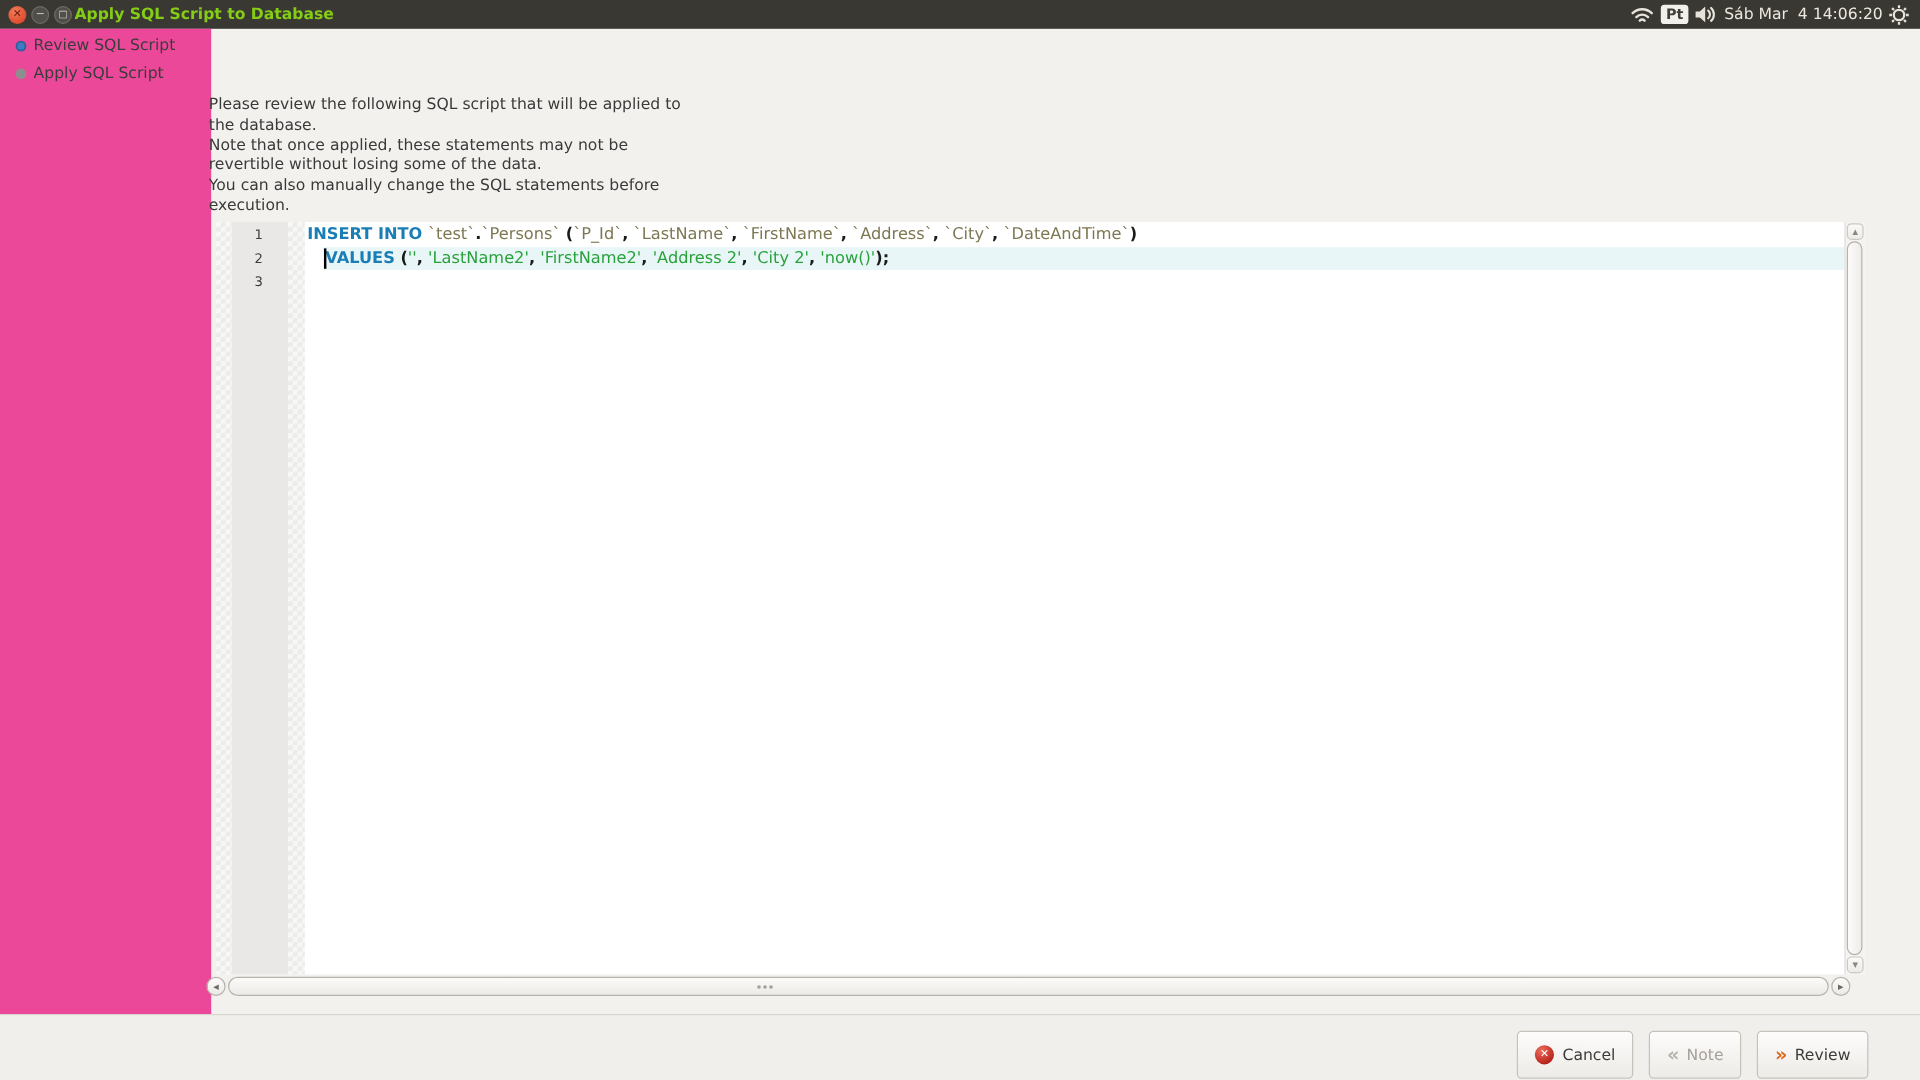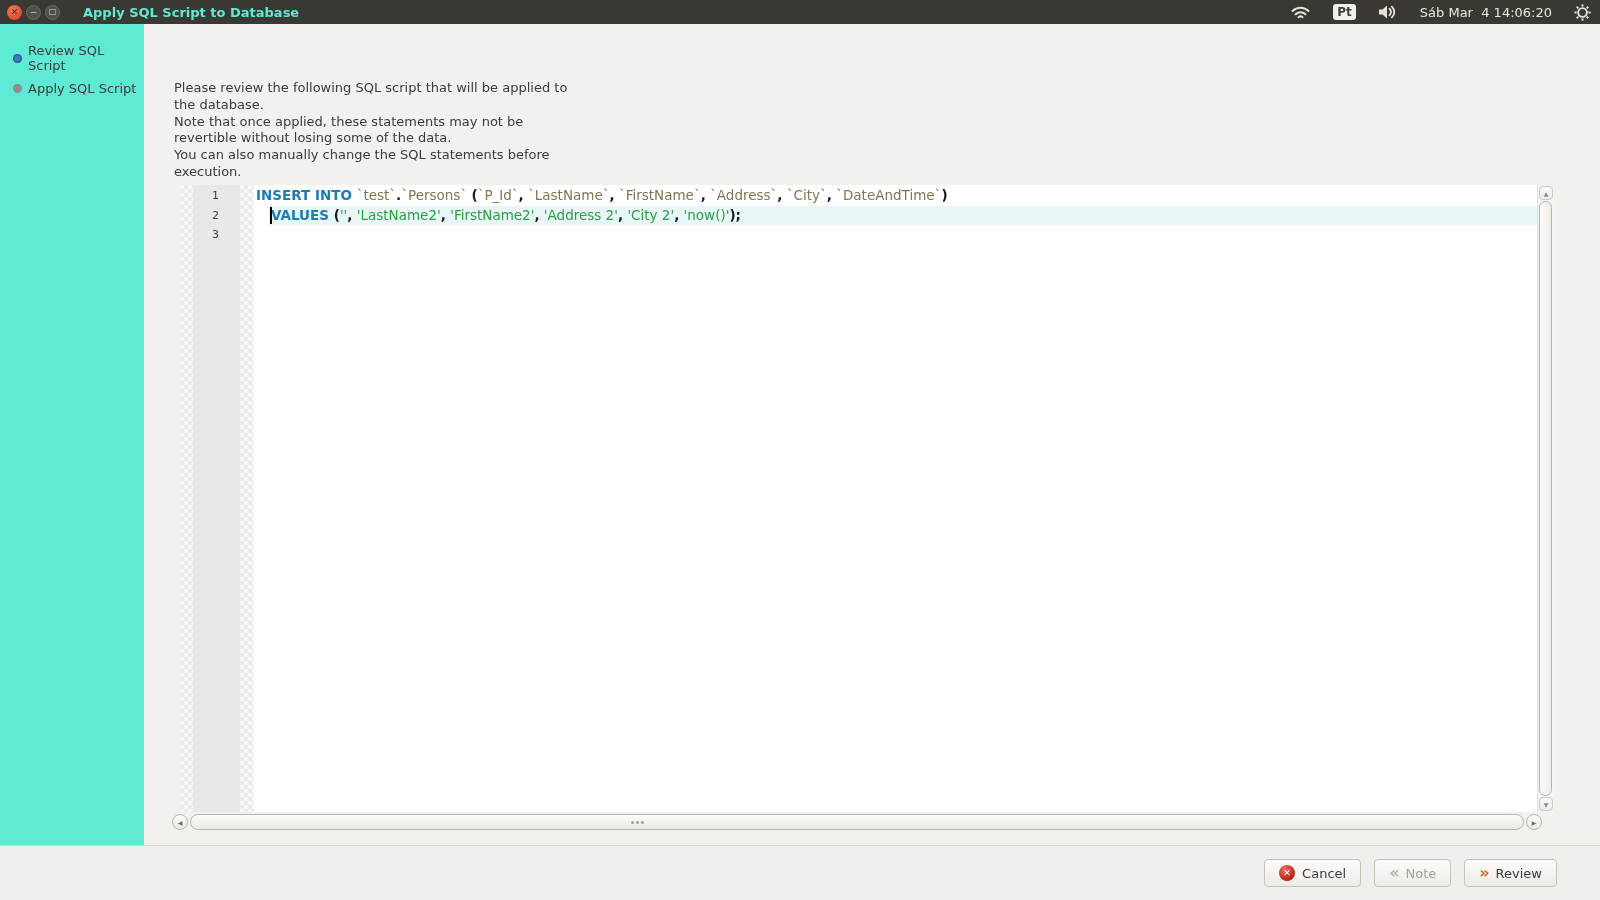--- a/index.html
+++ b/index.html
@@ -17,33 +17,33 @@
   }
   .win-controls { display:flex; gap:4px; margin-left:7px; align-items:center; }
   .wbtn {
     width:15px; height:15px; border-radius:50%;
     display:flex; align-items:center; justify-content:center;
     font-size:9px; line-height:1; cursor:default;
   }
   .wbtn.close { background:radial-gradient(circle at 35% 30%, #f07a5a, #de4a2c 75%); color:#6b1d0a; font-weight:bold; }
   .wbtn.plain { background:#514f49; border:1px solid #6e6b63; color:#d8d4ca; }
   .wbtn.plain.max { font-size:8px; }
-  .titlebar-title { font-weight:bold; font-size:13px; margin-left:23px; color:#5eead4; }
-  .tray { margin-left:auto; display:flex; align-items:center; gap:22px; padding-right:9px; }
+  .titlebar-title { font-weight:bold; font-size:13px; margin-left:2px; color:#84cc16; }
+  .tray { margin-left:auto; display:flex; align-items:center; gap:5px; padding-right:9px; }
   .kbd-badge {
     background:#f2f0ec; color:#403e38; font-weight:bold; font-size:12px;
     border-radius:3px; padding:1px 4px; line-height:1.2;
   }
   .clock { font-size:13px; color:#ece8df; white-space:pre; }
   .tray svg { display:block; }
 
   
   .sidebar {
-    position:absolute; left:0; top:24px; width:144px; bottom:55px;
-    background:#5eead4; padding-top:15px;
+    position:absolute; left:0; top:24px; width:176px; bottom:55px;
+    background:#ec4899; padding-top:3px;
   }
   .step { display:flex; align-items:center; gap:6px; padding:4px 0 4px 13px; font-size:13px; color:#3b3b3b; }
   .step .dot { width:9px; height:9px; border-radius:50%; flex:0 0 auto; }
   .step .dot.active { background:var(--step-active-dot,#3e7bbf); box-shadow:inset 0 0 0 1.5px rgba(20,40,90,.35); }
   .step .dot.inactive { background:var(--step-inactive-dot,#8e8e8e); }
 
   
   .main-heading { position:absolute; left:174px; top:36px; font-size:13px; font-weight:bold; color:#3a3a3a; }
   .main-desc {
     position:absolute; left:174px; top:80px; font-size:13px; line-height:16.8px;
@@ -112,21 +112,21 @@
     background:#a49f97; box-shadow:5px 0 0 #a49f97, 10px 0 0 #a49f97;
   }
 
   
   .footer {
     position:absolute; left:0; right:0; bottom:0; height:55px;
     background:#f1efec; border-top:1px solid #d9d6d0;
   }
   .btnrow { position:absolute; right:43px; top:13px; display:flex; gap:13px; }
   .btn {
-    height:28px; display:flex; align-items:center; gap:7px; padding:0 14px;
+    height:40px; display:flex; align-items:center; gap:7px; padding:0 14px;
     font-size:13px; color:#3b3b3b; font-family:inherit;
     background:linear-gradient(#fdfcfb,#edebe7);
     border:1px solid #c6c2ba; border-radius:4px; cursor:default;
   }
   .btn.disabled { color:#a6a199; }
   .cancel-ico {
     width:16px; height:16px; border-radius:50%;
     background:radial-gradient(circle at 35% 28%, #ed6d5f, #b7231a 72%);
     color:#fff; font-size:9px; font-weight:bold;
     display:flex; align-items:center; justify-content:center; line-height:1;

